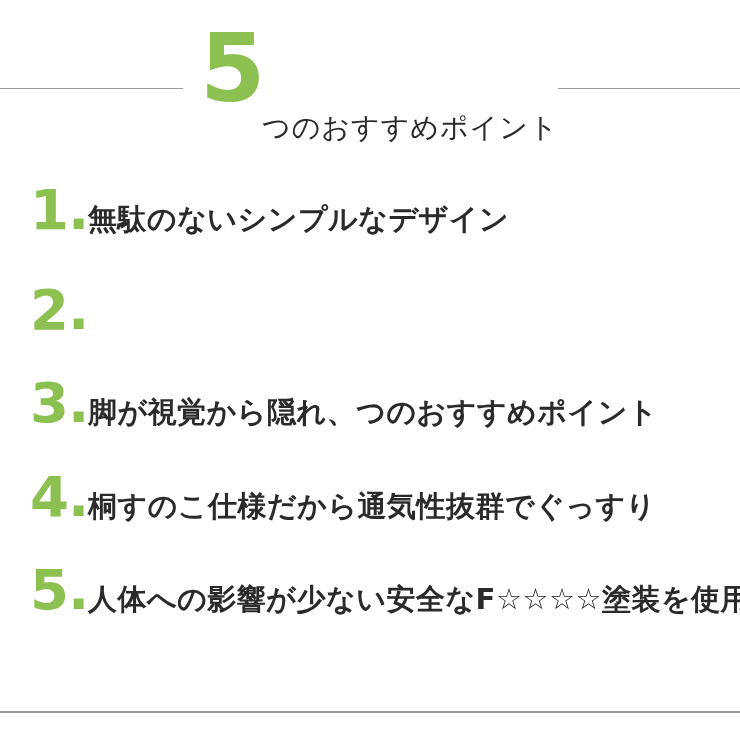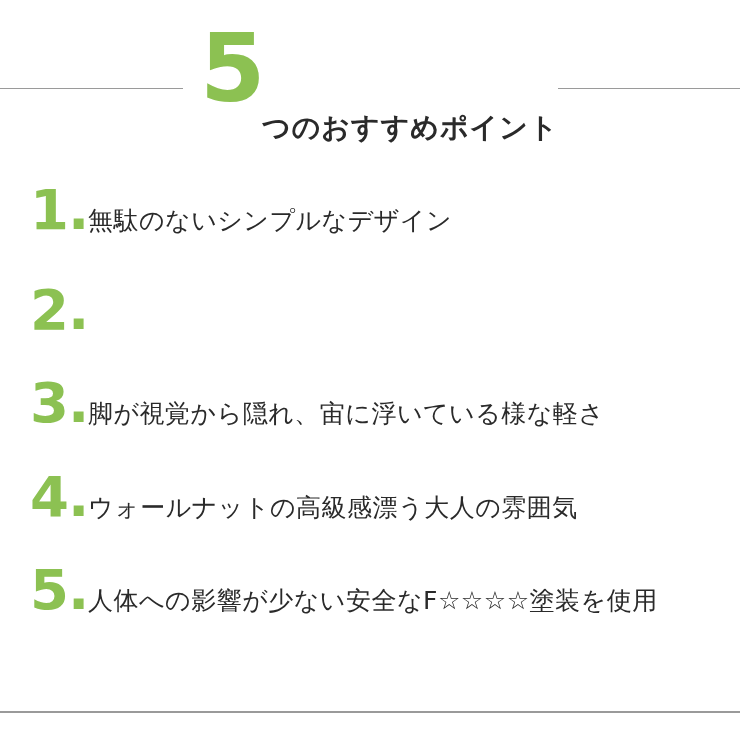--- a/index.html
+++ b/index.html
@@ -30,21 +30,21 @@
     font-weight: bold;
     color: var(--accent, #8cc152);
     letter-spacing: -2px;
   }
   .header-title {
     position: absolute;
     left: 262px;
     top: 71px;
     font-size: 28px;
     line-height: 1;
-    font-weight: bold;
+    font-weight: normal;
     color: var(--text, #2a2a2a);
     letter-spacing: 1px;
     white-space: nowrap;
     margin-top: 43px;
   }
 
   
   .point-row {
     position: absolute;
     left: 30px;
@@ -61,23 +61,23 @@
   .point-number {
     display: inline-block;
     width: 58px;
     font-size: 56px;
     line-height: 1;
     font-weight: bold;
     color: var(--accent, #8cc152);
     letter-spacing: -1px;
   }
   .point-text {
-    font-size: 25px;
+    font-size: 29px;
     line-height: 1.15;
-    font-weight: normal;
+    font-weight: bold;
     color: var(--text, #2a2a2a);
     letter-spacing: 0.5px;
   }
 
   
   .bottom-rule {
     position: absolute;
     left: 0;
     top: 711px;
     width: 740px;
@@ -101,26 +101,26 @@
     <span class="point-number">1.</span>
     <span class="point-text">無駄のないシンプルなデザイン</span>
   </div>
 
   <div class="point-row row-1">
     <span class="point-number">2.</span>
   </div>
 
   <div class="point-row row-2">
     <span class="point-number">3.</span>
-    <span class="point-text">脚が視覚から隠れ、宙に浮いている様な軽さ</span>
+    <span class="point-text">脚が視覚から隠れ、つのおすすめポイント</span>
   </div>
 
   <div class="point-row row-3">
     <span class="point-number">4.</span>
-    <span class="point-text">ウォールナットの高級感漂う大人の雰囲気</span>
+    <span class="point-text">桐すのこ仕様だから通気性抜群でぐっすり</span>
   </div>
 
   <div class="point-row row-4">
     <span class="point-number">5.</span>
     <span class="point-text">人体への影響が少ない安全なF☆☆☆☆塗装を使用</span>
   </div>
 
   <div class="bottom-rule"></div>
 
 </div>

